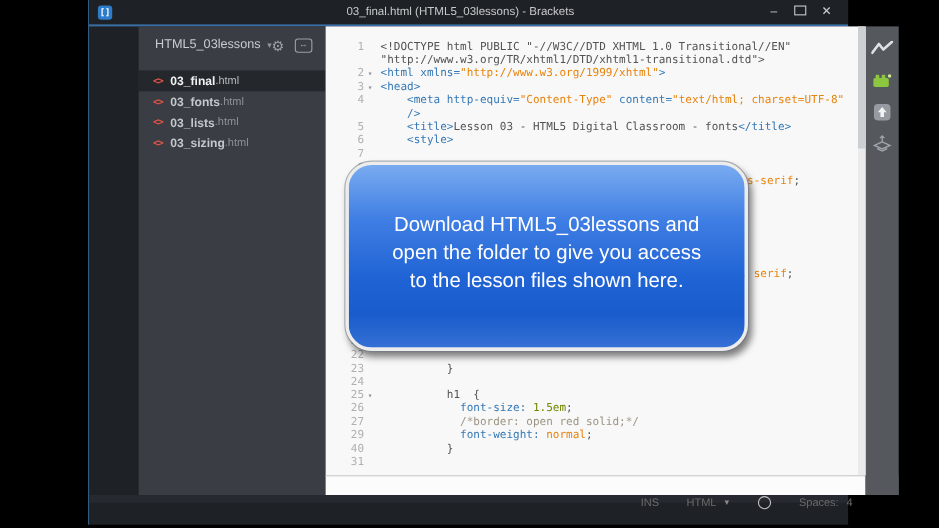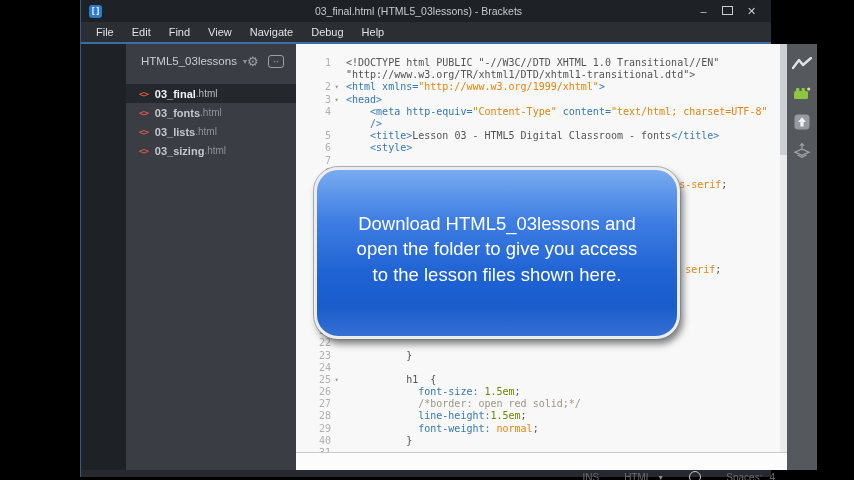--- a/index.html
+++ b/index.html
@@ -81,29 +81,20 @@
   <div class="titlebar">
     <span class="app-icon">[]</span>
     <span class="win-title">03_final.html (HTML5_03lessons) - Brackets</span>
     <span class="win-controls">
       <span class="wc">–</span>
       <span class="wc"><span class="wc-max"></span></span>
       <span class="wc">✕</span>
     </span>
   </div>
 
-  <div class="menubar">
-      <span class="menu-item">File</span>
-      <span class="menu-item">Edit</span>
-      <span class="menu-item">Find</span>
-      <span class="menu-item">View</span>
-      <span class="menu-item">Navigate</span>
-      <span class="menu-item">Debug</span>
-      <span class="menu-item">Help</span>
-    </div>
   <div class="accent"></div>
 
   <div class="content">
     <div class="sidebar">
       <div class="proj-header">
         <span class="proj-name">HTML5_03lessons</span>
         <span class="proj-caret">▾</span>
         <span class="gear">⚙</span>
         <span class="split-btn">↔</span>
       </div>
@@ -271,25 +262,20 @@
             </div>
             <div class="crow">
               <span class="gut">26</span>
               <span class="fold"></span>
               <span class="ctext"><span class="c-b">            font-size:</span><span class="c-g"> 1.5em</span><span class="c-d">;</span></span>
             </div>
             <div class="crow">
               <span class="gut">27</span>
               <span class="fold"></span>
               <span class="ctext"><span class="c-m">            /*border: open red solid;*/</span></span>
-            </div>
-            <div class="crow">
-              <span class="gut">28</span>
-              <span class="fold"></span>
-              <span class="ctext"><span class="c-b">            line-height:</span><span class="c-g">1.5em</span><span class="c-d">;</span></span>
             </div>
             <div class="crow">
               <span class="gut">29</span>
               <span class="fold"></span>
               <span class="ctext"><span class="c-b">            font-weight:</span><span class="c-o"> normal</span><span class="c-d">;</span></span>
             </div>
             <div class="crow">
               <span class="gut">40</span>
               <span class="fold"></span>
               <span class="ctext"><span class="c-d">          }</span></span>

